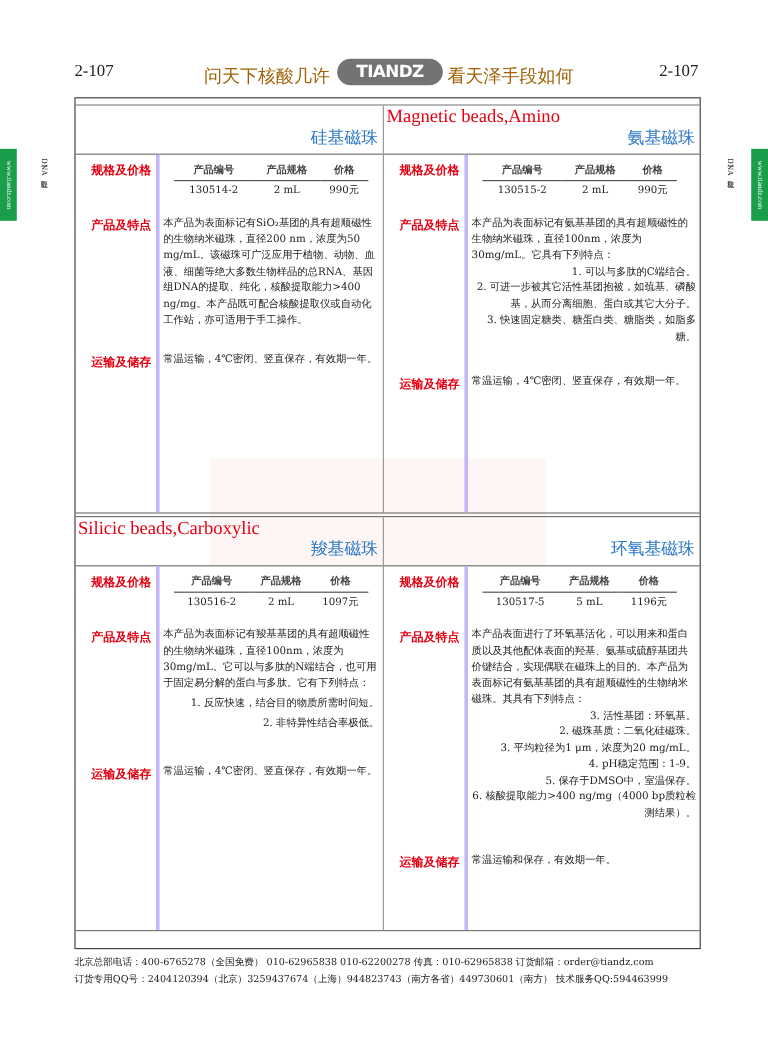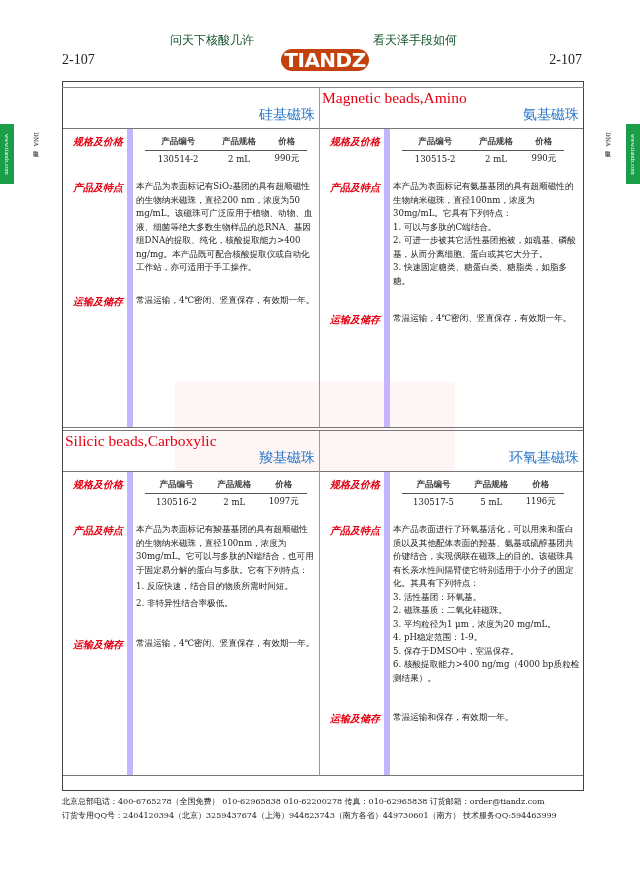--- a/index.html
+++ b/index.html
@@ -1,25 +1,25 @@
 <!DOCTYPE html>
 <html><head>
 <meta charset="utf-8">
 <style>
   * { box-sizing: border-box; margin: 0; padding: 0; }
   body { width: 640px; height: 869px; background: #fff; position: relative; overflow: hidden;
          font-family: "DejaVu Serif", "Liberation Serif", serif; color: #222; }
   .page-num { position: absolute; top: 52px; font-size: 14px; color: #222; font-family: "Liberation Serif", serif; }
   .page-num.left { left: 62px; }
   .page-num.right { right: 58px; }
-  .header-slogan { position: absolute; top: 32px; font-size: 12px; color: #14532d; }
+  .header-slogan { position: absolute; top: 54px; font-size: 15px; color: #a16207; }
   .slogan-left { left: 170px; }
   .slogan-right { left: 373px; }
-  .brand { position: absolute; left: 281px; top: 49px; width: 88px; height: 22px; background: #c2410c; color: #fff;
-           font-family: "DejaVu Sans", sans-serif; font-weight: bold; font-size: 20px; text-align: center; line-height: 22px; letter-spacing: -0.5px; border-radius: 11px; }
+  .brand { position: absolute; left: 281px; top: 49px; width: 88px; height: 22px; background: #737373; color: #fff;
+           font-family: "DejaVu Sans", sans-serif; font-weight: bold; font-size: 14px; text-align: center; line-height: 22px; letter-spacing: -0.5px; border-radius: 11px; }
   .side-tab { position: absolute; top: 124px; width: 14px; height: 60px; background: #1a9e4a; }
   .side-tab.left { left: 0; }
   .side-tab.right { right: 0; }
   .side-tab span { position: absolute; left: 0; top: 0; width: 14px; height: 60px; writing-mode: vertical-rl; color: #fff;
                    font-size: 6px; text-align: center; line-height: 14px; font-family: "Liberation Serif", serif; }
   .side-label { position: absolute; top: 130px; width: 10px; writing-mode: vertical-rl; font-size: 6px; color: #333; line-height: 10px; }
   .side-label.left { left: 31px; }
   .side-label.right { left: 603px; }
 
   .frame { position: absolute; left: 62px; top: 81px; width: 522px; height: 710px; border: 1.5px solid #444; }
@@ -27,29 +27,29 @@
   .quad { position: absolute; border-right: 1px solid #999; border-bottom: 1px solid #777; }
   .q-tl { left: 63px; top: 88px; width: 257px; height: 340px; }
   .q-tr { left: 320px; top: 88px; width: 263px; height: 340px; border-right: none; }
   .q-bl { left: 63px; top: 431px; width: 257px; height: 345px; }
   .q-br { left: 320px; top: 431px; width: 263px; height: 345px; border-right: none; }
   .mid-sep { position: absolute; left: 63px; top: 428px; width: 520px; height: 3px; border-bottom: 1px solid #777; }
 
   .q-title { height: 40px; padding: 1px 0 0 2px; color: #e60012; font-size: 15.5px; font-family: "Liberation Serif", serif; position: relative; }
   .q-subtitle { position: absolute; right: 4px; top: 18px; color: #2a77c8; font-size: 14px; }
   .q-body { position: absolute; left: 0; top: 40px; right: 0; bottom: 0; border-top: 1px solid #777; }
-  .label-col { position: absolute; left: 0; top: 0; width: 70px; bottom: 0; border-right: 6px solid #c4b5fd; font-style: italic; }
+  .label-col { position: absolute; left: 0; top: 0; width: 70px; bottom: 0; border-right: 3px solid #c4b5fd; }
   .content-col { position: absolute; left: 70px; top: 0; right: 0; bottom: 0; }
   .row-label { position: absolute; right: 4px; color: #e60012; font-size: 10px; font-weight: bold; white-space: nowrap; }
   .spec-table { position: absolute; left: 12px; top: 6px; width: 162px; font-size: 8.5px; border-collapse: collapse; }
   .spec-table th { font-weight: bold; color: #444; padding: 1px 0 2px; border-bottom: 1px solid #555; text-align: center; }
   .spec-table td { text-align: center; padding: 2px 0; color: #222; }
   .desc { position: absolute; left: 3px; right: 3px; font-size: 8.6px; line-height: 13.5px; color: #222; }
   .desc p { margin: 0; }
-  .desc .li { padding-left: 0; }
+  .desc .li { padding-left: 0; text-align: right; }
   .storage { position: absolute; left: 3px; right: 3px; font-size: 8.6px; line-height: 13.5px; color: #222; }
 
   .footer { position: absolute; left: 62px; width: 530px; font-size: 8px; color: #222; white-space: nowrap; }
   .footer.l1 { top: 796px; }
   .footer.l2 { top: 810px; }
   .watermark { position: absolute; left: 175px; top: 382px; width: 280px; height: 90px; background: #fdf2ef; opacity: 0.7; z-index: -1; }
 </style>
 </head>
 <body>
 
@@ -199,21 +199,21 @@
               <th>价格</th>
             </tr>
         <tr>
               <td>130517-5</td>
               <td>5 mL</td>
               <td>1196元</td>
             </tr>
       </tbody>
         </table>
       <div class="desc" style="top:51px">
-        <p>本产品表面进行了环氧基活化，可以用来和蛋白质以及其他配体表面的羟基、氨基或硫醇基团共价键结合，实现偶联在磁珠上的目的。该磁珠具有长亲水性间隔臂使它特别适用于小分子的固定化。其具有下列特点：</p>
+        <p>本产品表面进行了环氧基活化，可以用来和蛋白质以及其他配体表面的羟基、氨基或硫醇基团共价键结合，实现偶联在磁珠上的目的。本产品为表面标记有氨基基团的具有超顺磁性的生物纳米磁珠。其具有下列特点：</p>
         <p class="li">3. 活性基团：环氧基。</p>
         <p class="li">2. 磁珠基质：二氧化硅磁珠。</p>
         <p class="li">3. 平均粒径为1 μm，浓度为20 mg/mL。</p>
         <p class="li">4. pH稳定范围：1-9。</p>
         <p class="li">5. 保存于DMSO中，室温保存。</p>
         <p class="li">6. 核酸提取能力&gt;400 ng/mg（4000 bp质粒检测结果）。</p>
       </div>
       <div class="storage" style="top:239px">常温运输和保存，有效期一年。</div>
     </div>
   </div>

